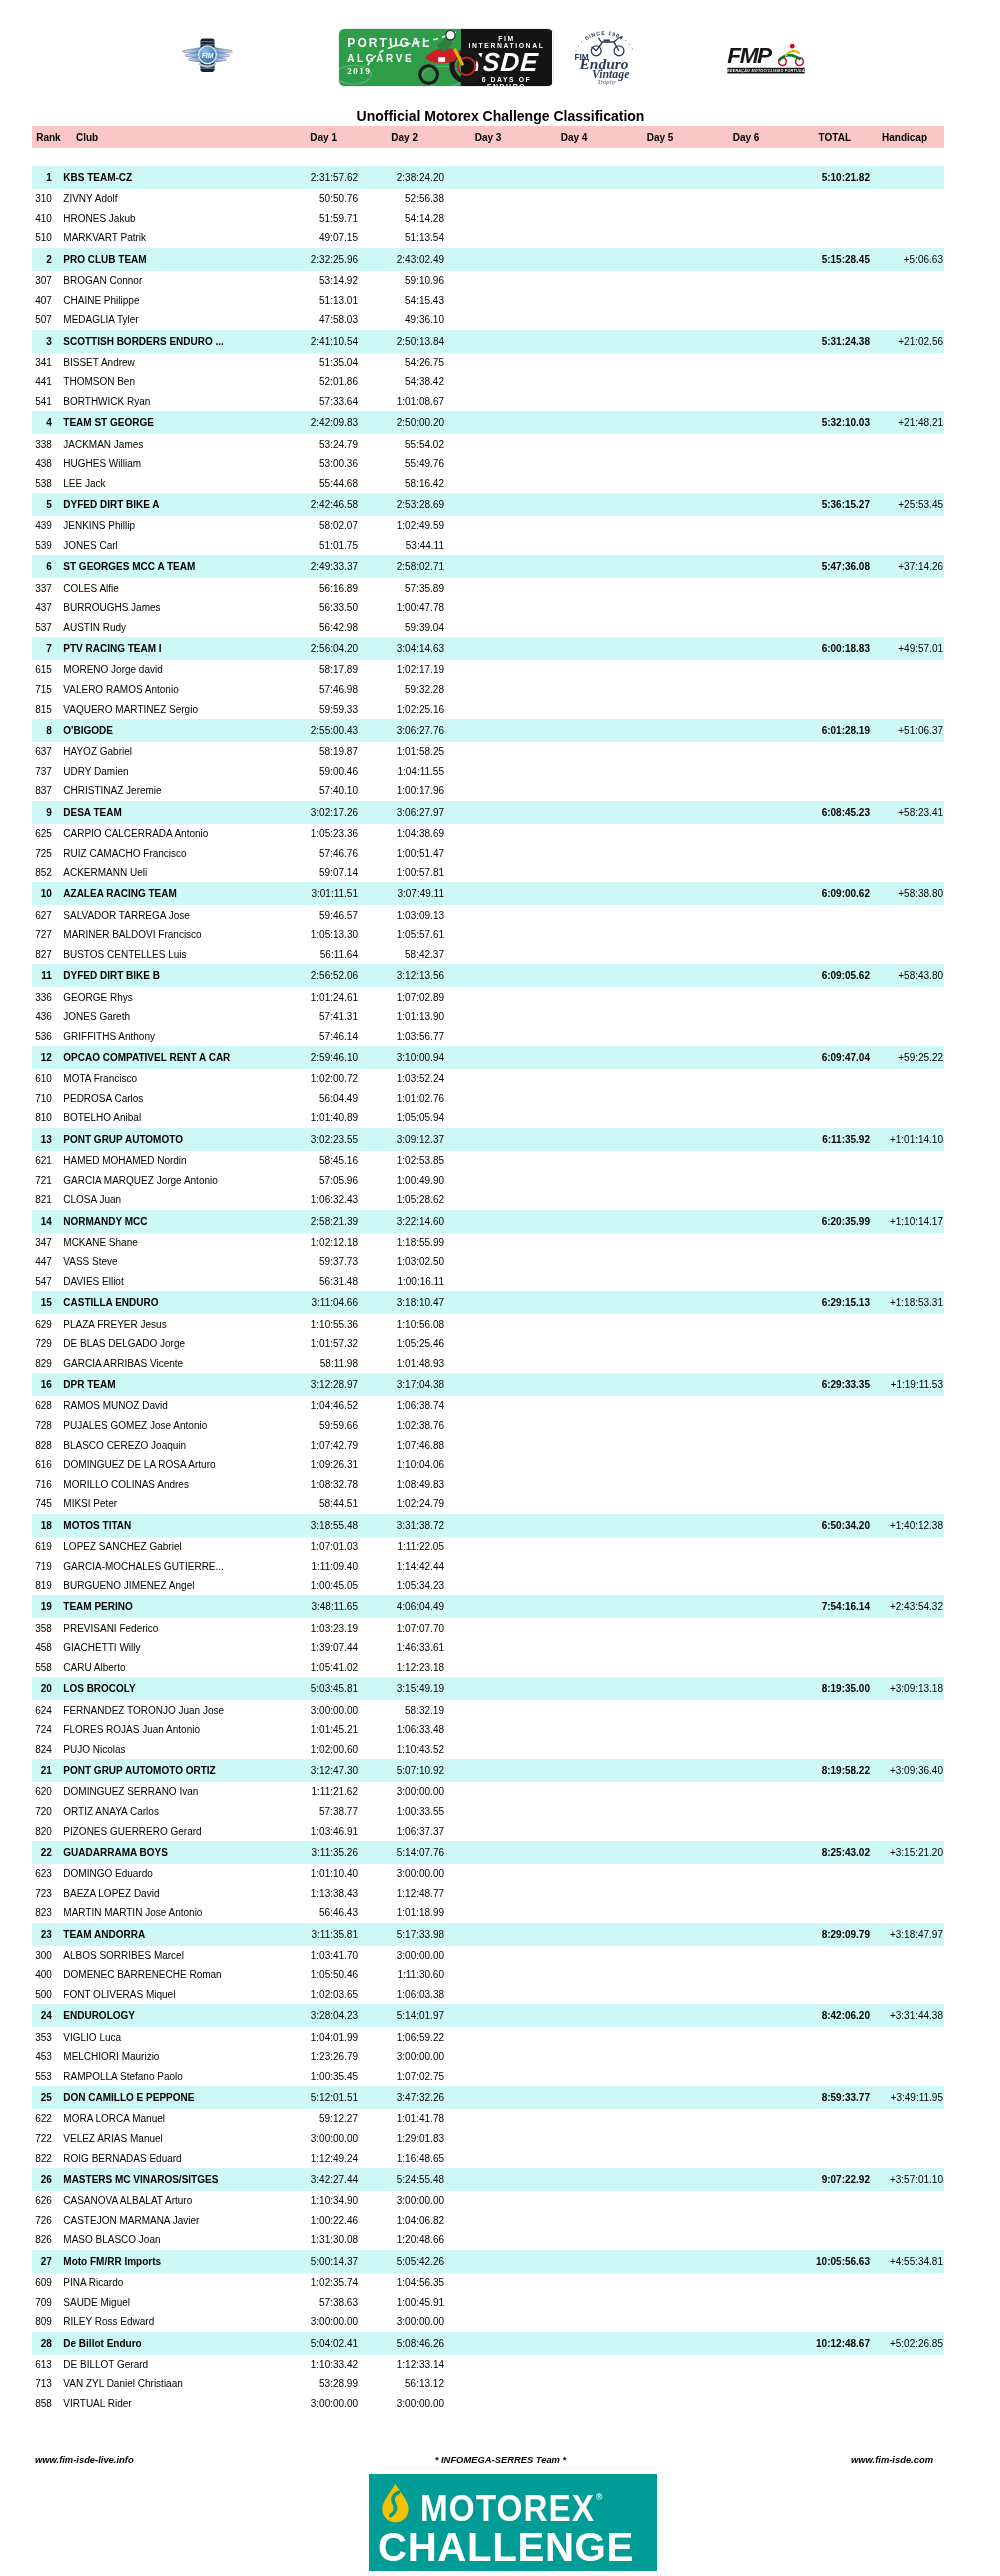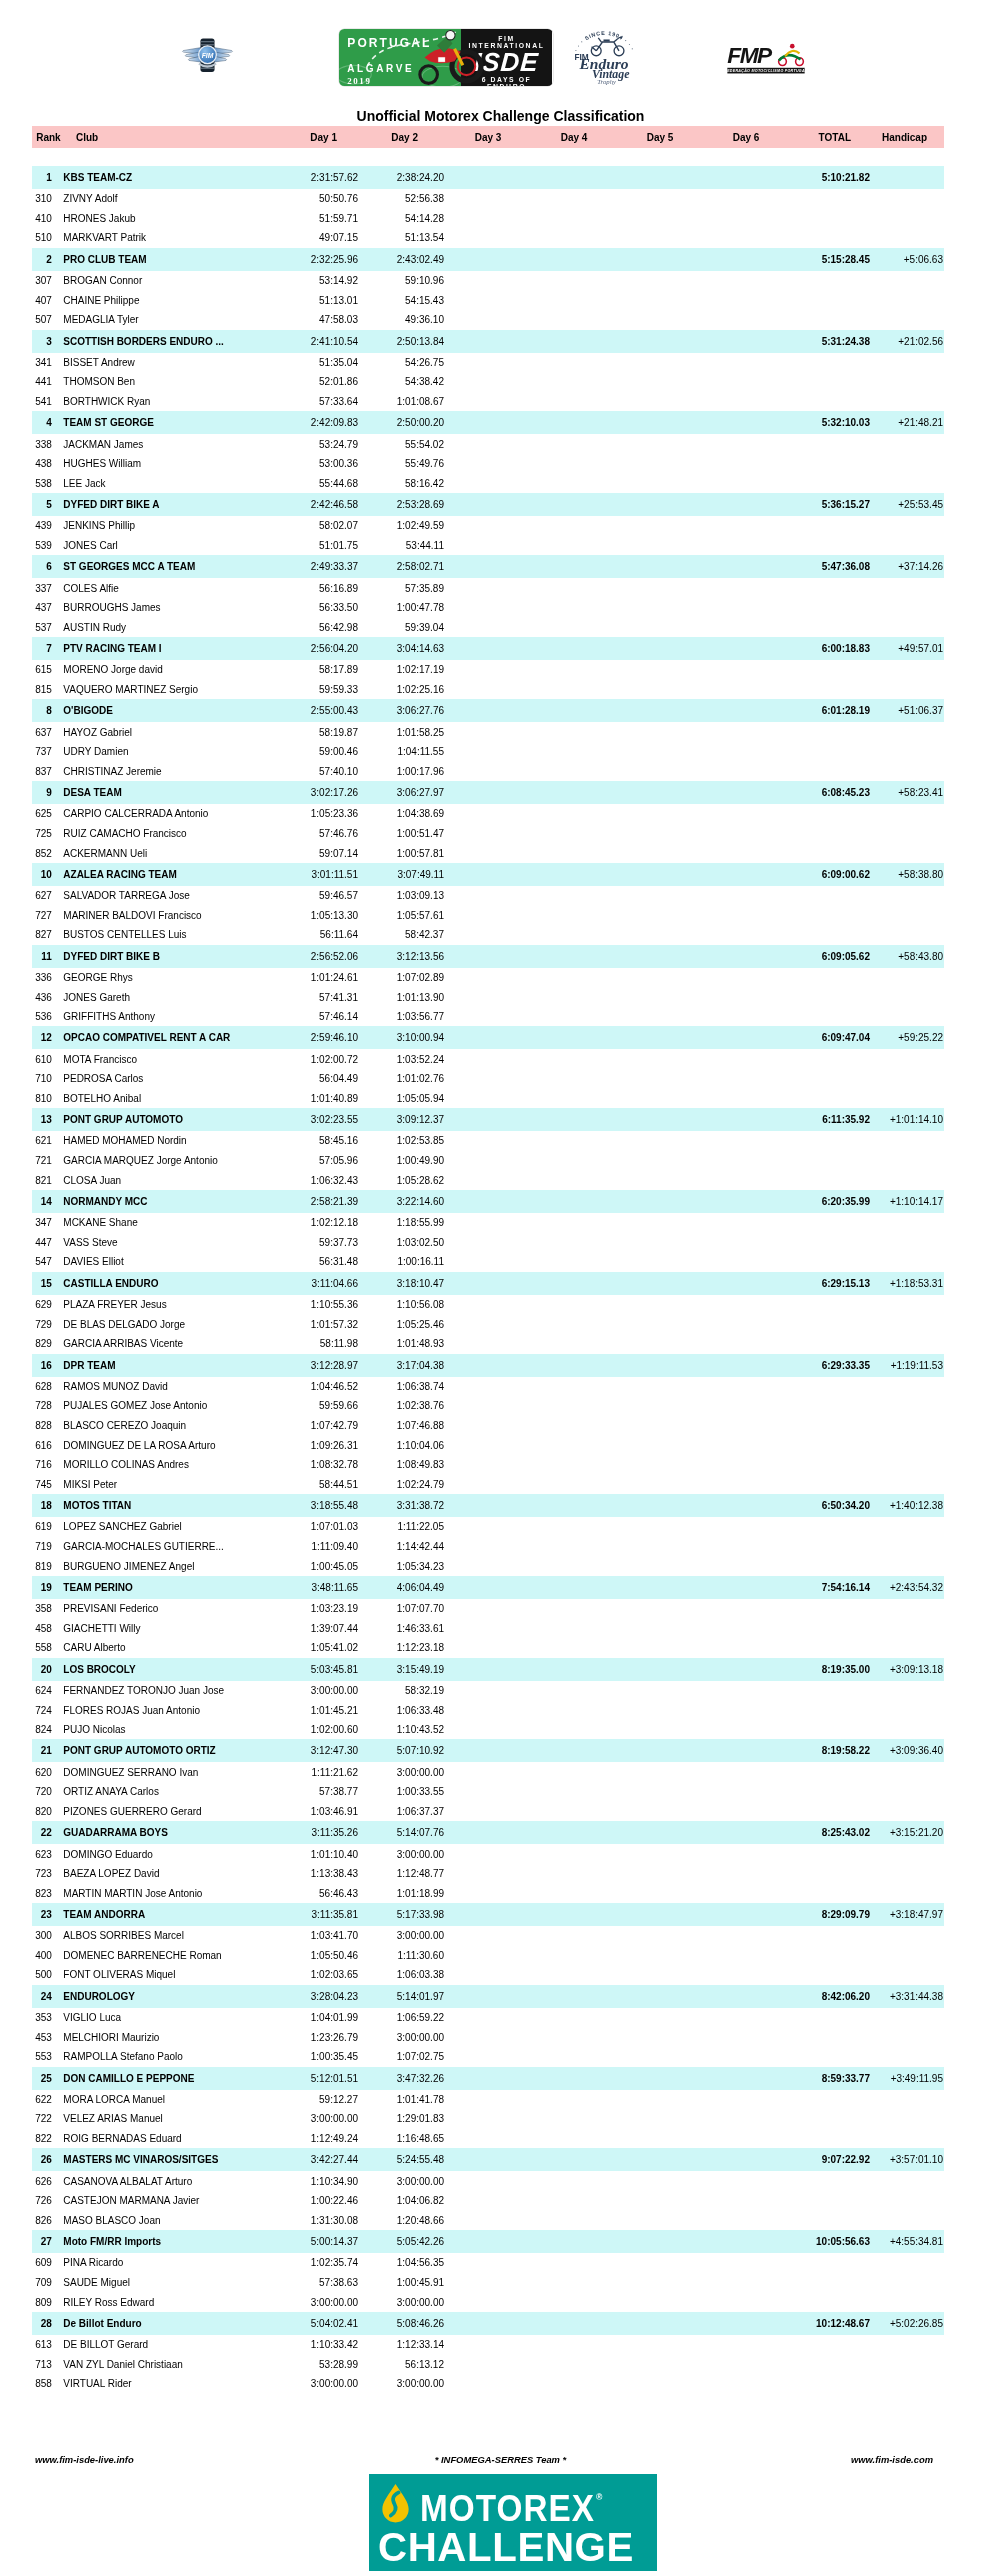--- a/index.html
+++ b/index.html
@@ -5,21 +5,21 @@
   html,body{margin:0;padding:0;background:#fff;}
   body{font-family:"Liberation Sans","DejaVu Sans",sans-serif;color:#000;}
   .sheet{position:relative;width:1001px;height:2576px;background:#fff;overflow:hidden;}
 
   
   .logo{position:absolute;}
   .fim-logo{left:180px;top:36px;width:55px;height:39px;}
   .isde-banner{left:339px;top:29px;width:214px;height:57px;border-radius:5.2px;overflow:hidden;display:flex;box-shadow:0 0 0 0.5px #d6d6d6;}
   .isde-left{position:relative;width:122px;background:#2F9C49;color:#fff;padding:7.3px 0 0 8.3px;box-sizing:border-box;}
   .isde-left .ln1{font-size:12px;font-weight:bold;letter-spacing:2.1px;}
-  .isde-left .ln2{font-size:10px;font-weight:bold;letter-spacing:2.6px;margin-top:13px;}
+  .isde-left .ln2{font-size:10px;font-weight:bold;letter-spacing:2.6px;margin-top:3px;}
   .isde-left .ln3{font-size:8.9px;font-weight:bold;letter-spacing:1.6px;margin-top:1.6px;}
   .isde-right{position:relative;width:91px;background:#141414;color:#fff;text-align:center;padding-top:6.3px;box-sizing:border-box;}
   .isde-right .top{font-size:6.8px;font-weight:bold;letter-spacing:1.6px;}
   .isde-right .main{font-size:26px;font-weight:bold;font-style:italic;letter-spacing:1px;line-height:26px;transform:skewX(-4deg);}
   .isde-right .bottom{font-size:6.8px;font-weight:bold;letter-spacing:1.6px;margin-top:1px;}
   .isde-rider{position:absolute;left:78px;top:0;width:73px;height:57px;z-index:2;}
   .vintage-logo{left:567px;top:26px;width:74px;height:59px;}
   .fmp-logo{left:727px;top:41px;width:78px;height:34px;}
 
   
@@ -478,20 +478,32 @@
         <div class="c c-d1">58:17.89</div>
         <div class="c c-d2">1:02:17.19</div>
         <div class="c c-d3"></div>
         <div class="c c-d4"></div>
         <div class="c c-d5"></div>
         <div class="c c-d6"></div>
         <div class="c c-total"></div>
         <div class="c c-hand"></div>
       </div>
       <div class="row rider-row">
+        <div class="c c-rank">715</div>
+        <div class="c c-club">VALERO RAMOS Antonio</div>
+        <div class="c c-d1">57:46.98</div>
+        <div class="c c-d2">59:32.28</div>
+        <div class="c c-d3"></div>
+        <div class="c c-d4"></div>
+        <div class="c c-d5"></div>
+        <div class="c c-d6"></div>
+        <div class="c c-total"></div>
+        <div class="c c-hand"></div>
+      </div>
+      <div class="row rider-row">
         <div class="c c-rank">815</div>
         <div class="c c-club">VAQUERO MARTINEZ Sergio</div>
         <div class="c c-d1">59:59.33</div>
         <div class="c c-d2">1:02:25.16</div>
         <div class="c c-d3"></div>
         <div class="c c-d4"></div>
         <div class="c c-d5"></div>
         <div class="c c-d6"></div>
         <div class="c c-total"></div>
         <div class="c c-hand"></div>

